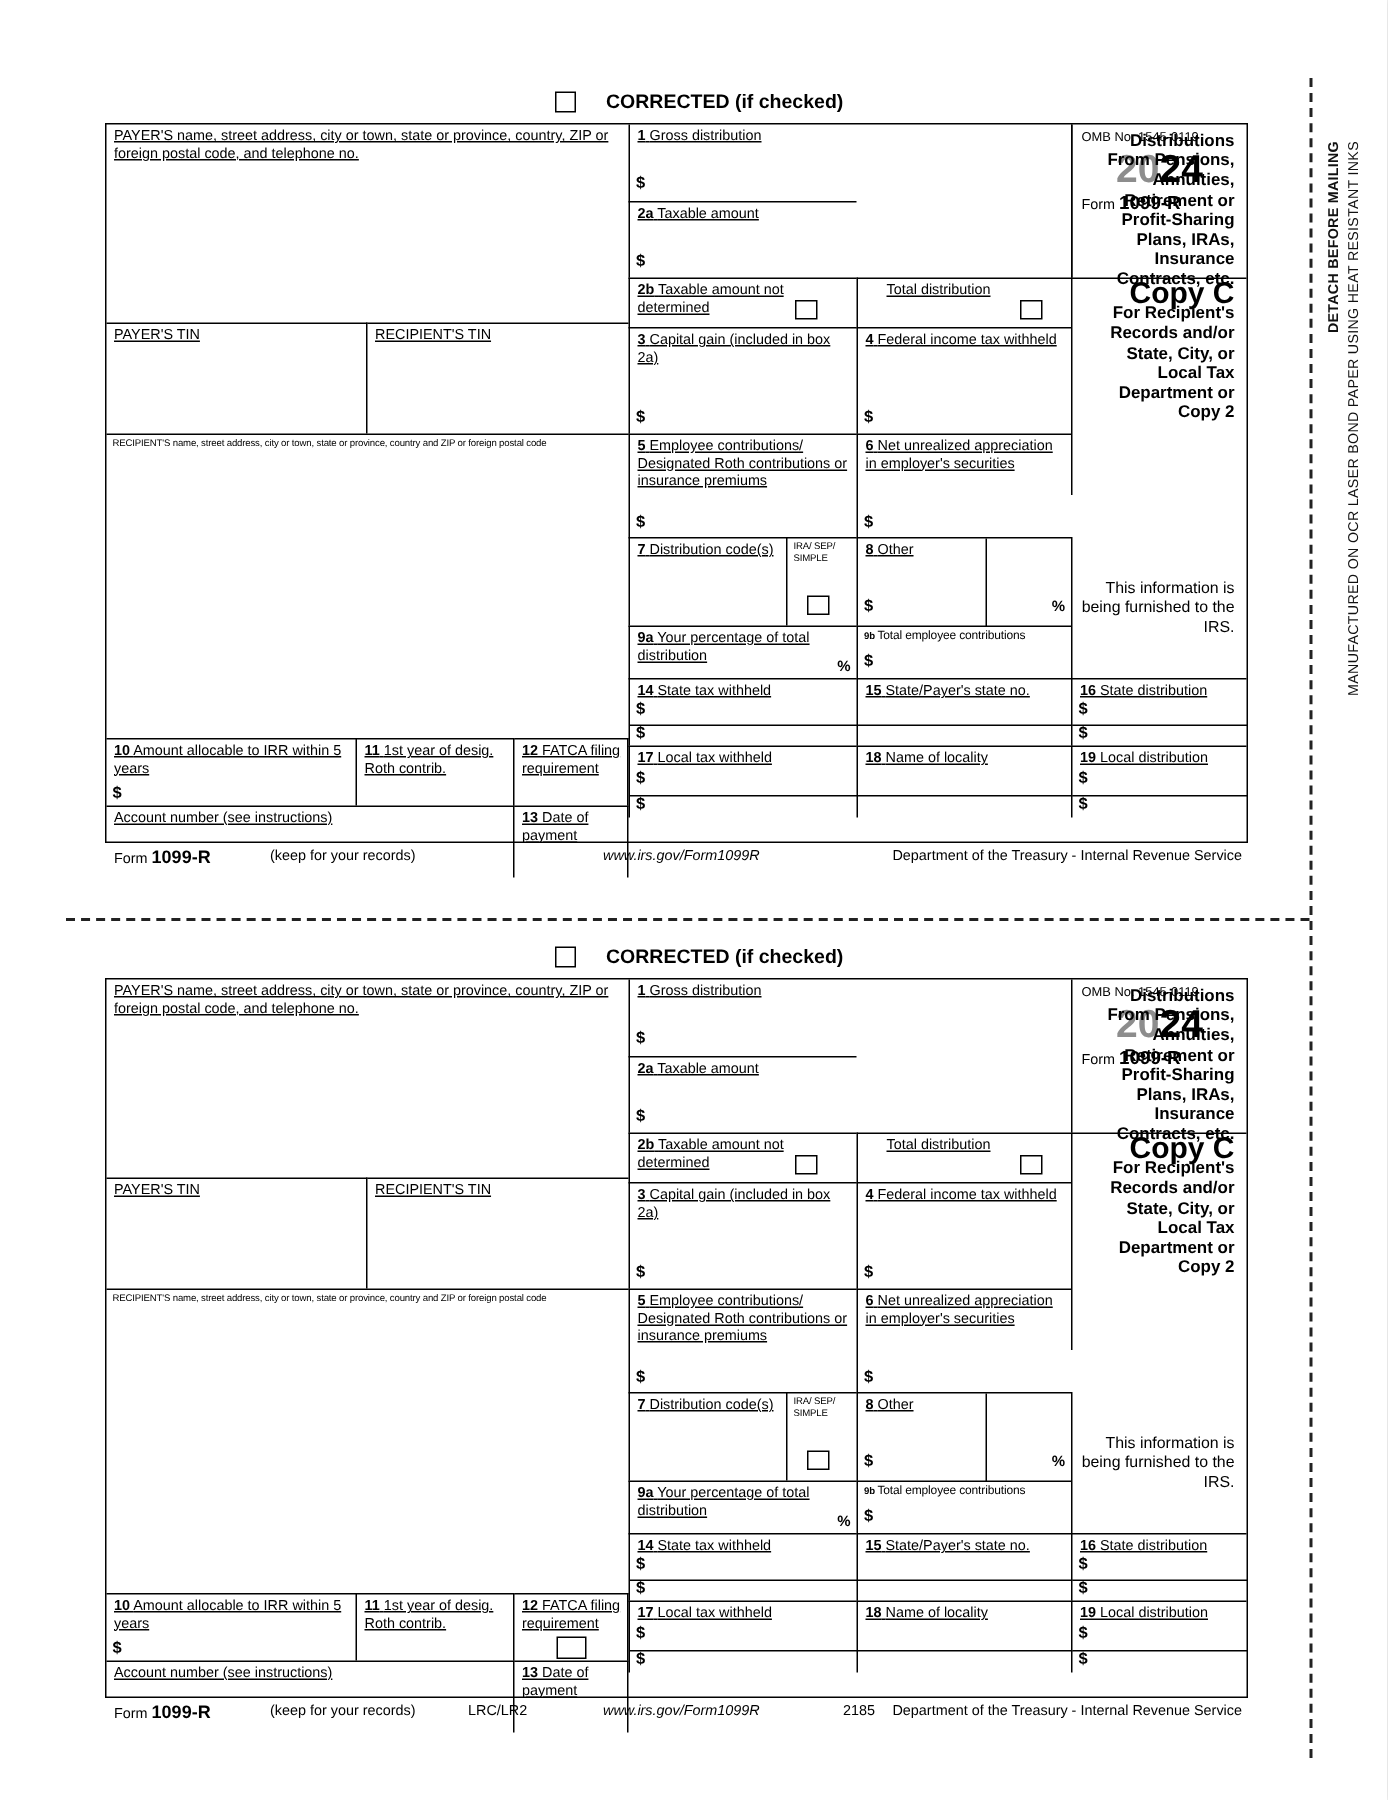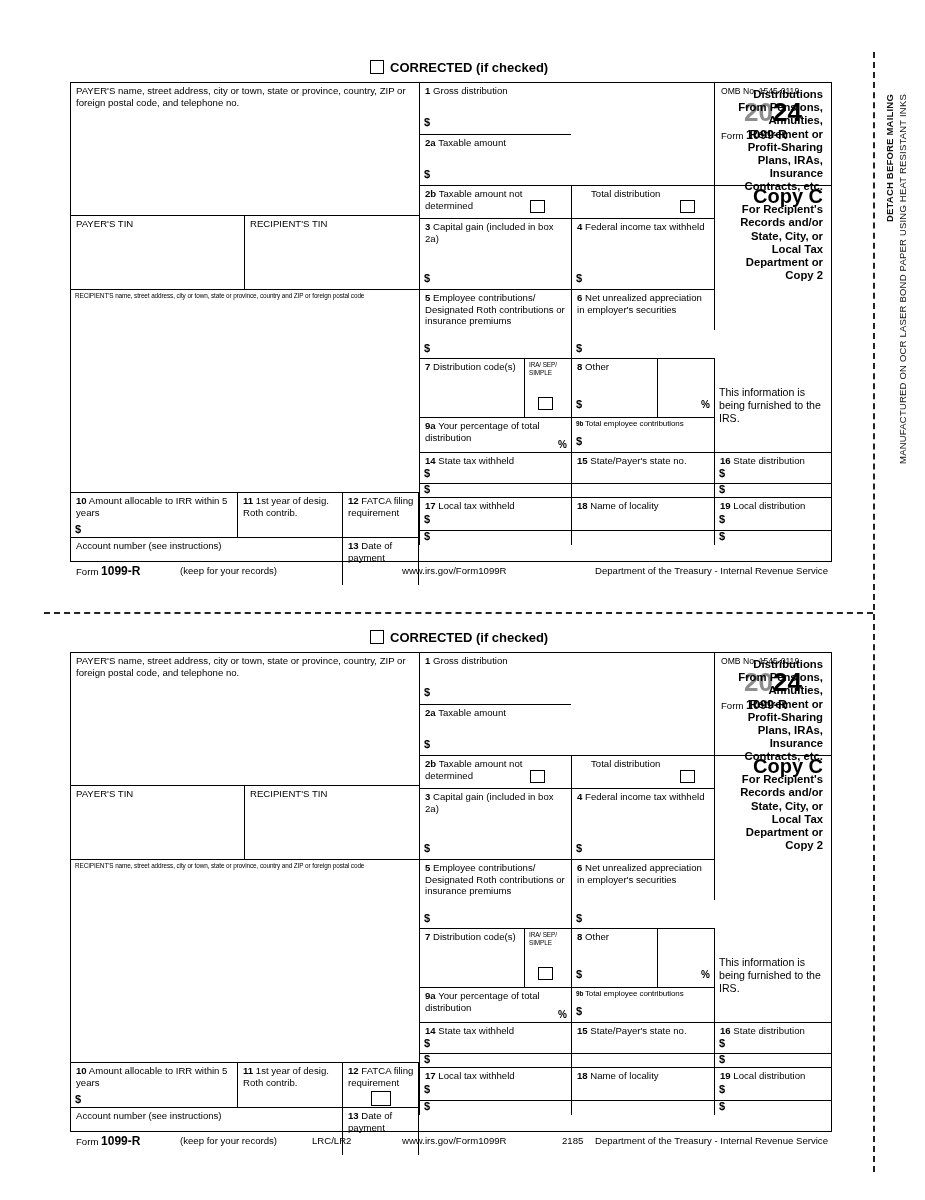--- a/index.html
+++ b/index.html
@@ -31,66 +31,66 @@
   .sidetext .s2{position:absolute;left:13px;top:0;font-weight:normal;}
   .sidetext .s1{position:absolute;left:0px;top:0;}
 
   
   .form{position:absolute;left:48px;width:760px;color:#000;}
   .form.f1{top:38px;}
   .form.f2{top:608px;}
 
   .corrected{
     position:absolute;left:300px;top:0px;font-size:13px;font-weight:bold;
-    display:flex;align-items:flex-start;gap:6px;
+    display:flex;align-items:flex-end;gap:20px;
   }
   .cbox{display:inline-block;width:12px;height:12px;border:1px solid #000;background:#fff;}
 
   .grid{position:absolute;top:22px;left:0;width:760px;height:478px;border:1px solid #000;}
 
   .cell{position:absolute;box-sizing:border-box;}
   .bt{border-top:1px solid #000;}
   .bl{border-left:1px solid #000;}
   .br{border-right:1px solid #000;}
 
-  .lbl{font-size:9.6px;line-height:11.5px;padding:2px 4px 0 5px;}
+  .lbl{font-size:9.6px;line-height:11.5px;padding:2px 4px 0 5px;text-decoration:underline;}
   .num{font-weight:bold;}
   .tiny{font-size:6.4px;line-height:8px;padding:2px 3px 0 4px;letter-spacing:-.1px;}
   .dollar{position:absolute;left:4px;font-size:11px;font-weight:bold;}
   .pct{position:absolute;font-size:10px;font-weight:bold;}
   .titleblk{
     font-size:11.3px;line-height:13.2px;font-weight:bold;text-align:right;
     padding:5px 8px 0 4px;
   }
   .copyblk{
     font-size:11.3px;line-height:13.2px;font-weight:bold;text-align:right;
     padding:4px 8px 0 4px;
   }
   .copyblk .big{font-size:20px;}
   .irsnote{
-    font-size:10.6px;line-height:13px;padding:0 8px 0 4px;
+    font-size:10.6px;line-height:13px;text-align:right;padding:0 8px 0 4px;
   }
   .omb{font-size:8.6px;padding:3px 0 0 6px;}
   .year{
     font-size:26px;font-weight:bold;text-align:center;letter-spacing:0px;
     margin-top:1px;
   }
   .year .lt{color:#8d8d8d;}
   .formno{font-size:9.6px;padding-left:6px;}
   .formno b{font-size:12.5px;}
 
   .checkmini{width:13px;height:11px;border:1px solid #000;display:inline-block;}
   .footer{
     position:absolute;top:504px;left:0;width:760px;font-size:9.6px;
   }
   .footer .fl{position:absolute;left:6px;top:0;}
   .footer .fl b{font-size:12px;}
   .footer .keep{position:absolute;left:110px;top:1px;}
   .footer .lrc{position:absolute;left:242px;top:1px;}
-  .footer .url{position:absolute;left:332px;top:1px;}
+  .footer .url{position:absolute;left:332px;top:1px;font-style:italic;}
   .footer .code{position:absolute;left:492px;top:1px;}
   .footer .dept{position:absolute;right:2px;top:1px;margin-left:44px;}
   .hr-line{position:absolute;height:0;border-top:1px solid #000;}
 </style>
 </head>
 <body>
 
 <div class="page">
   <div class="sheet">
 

